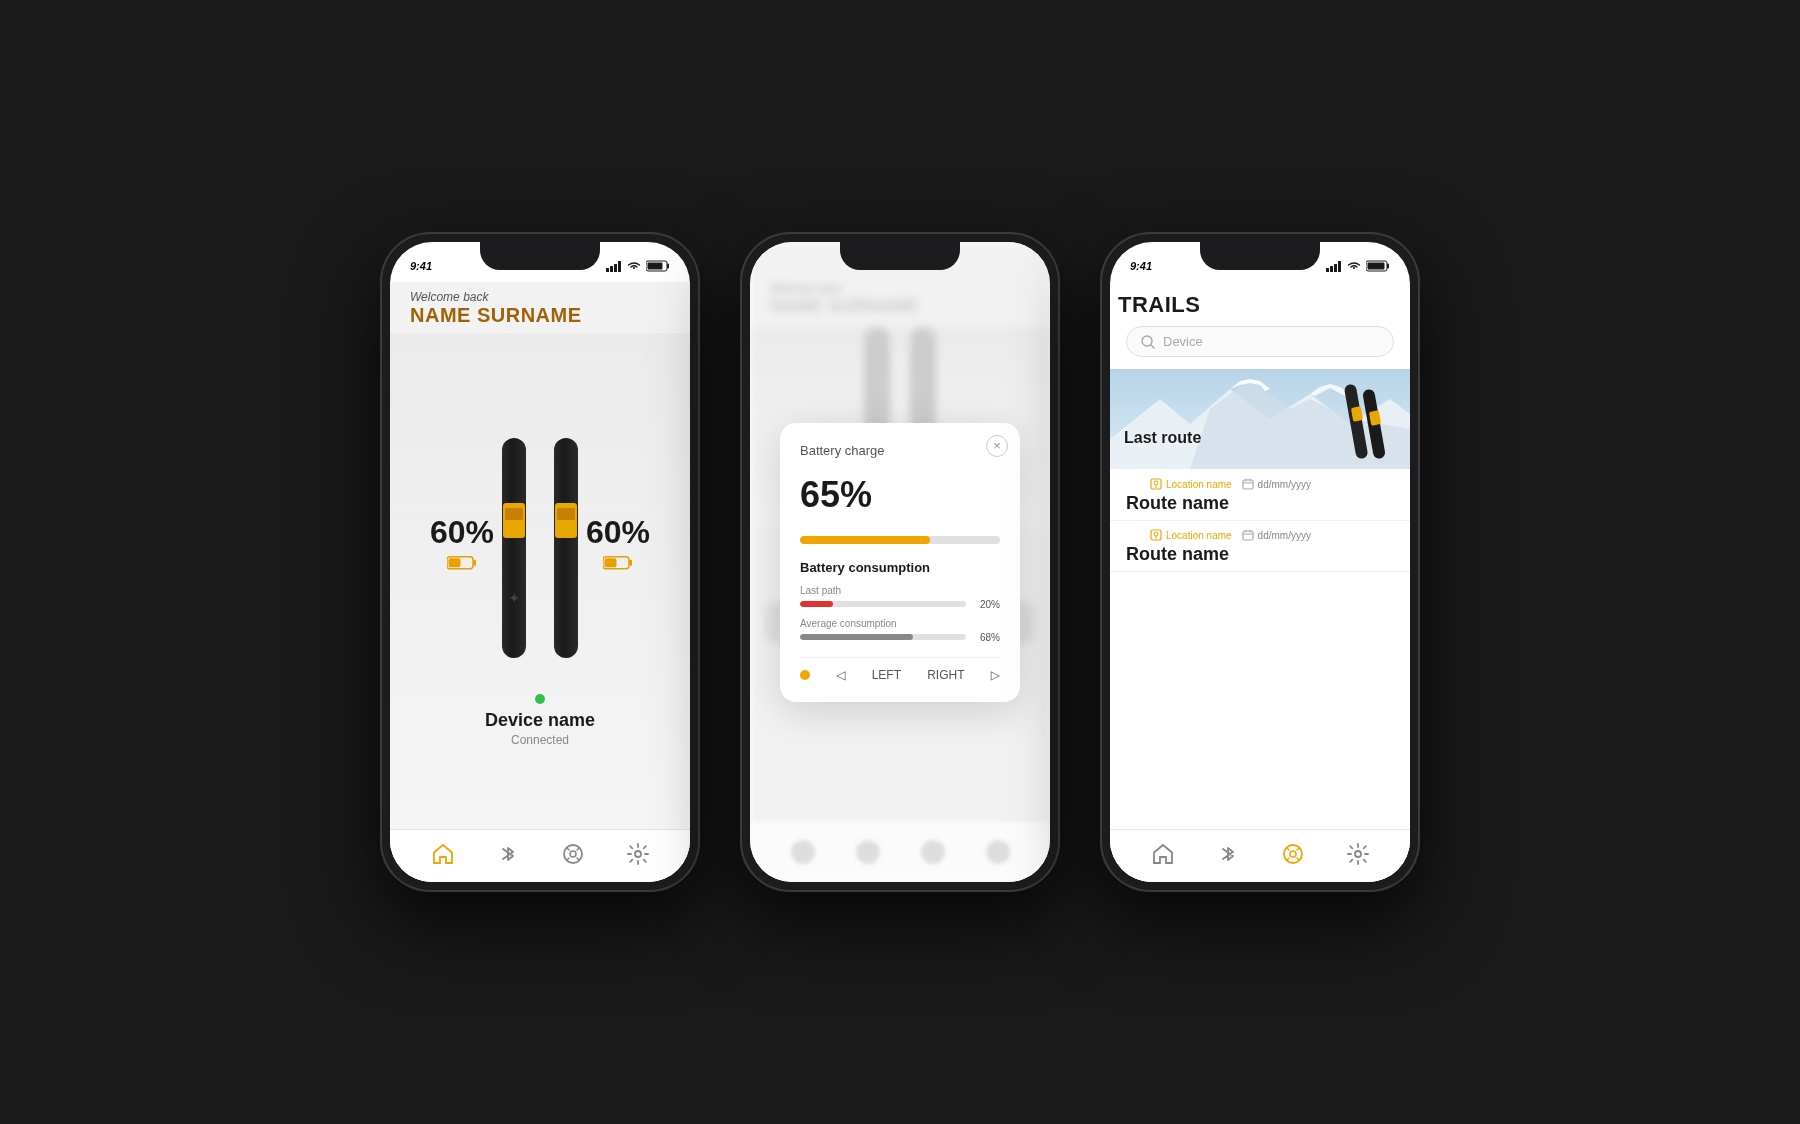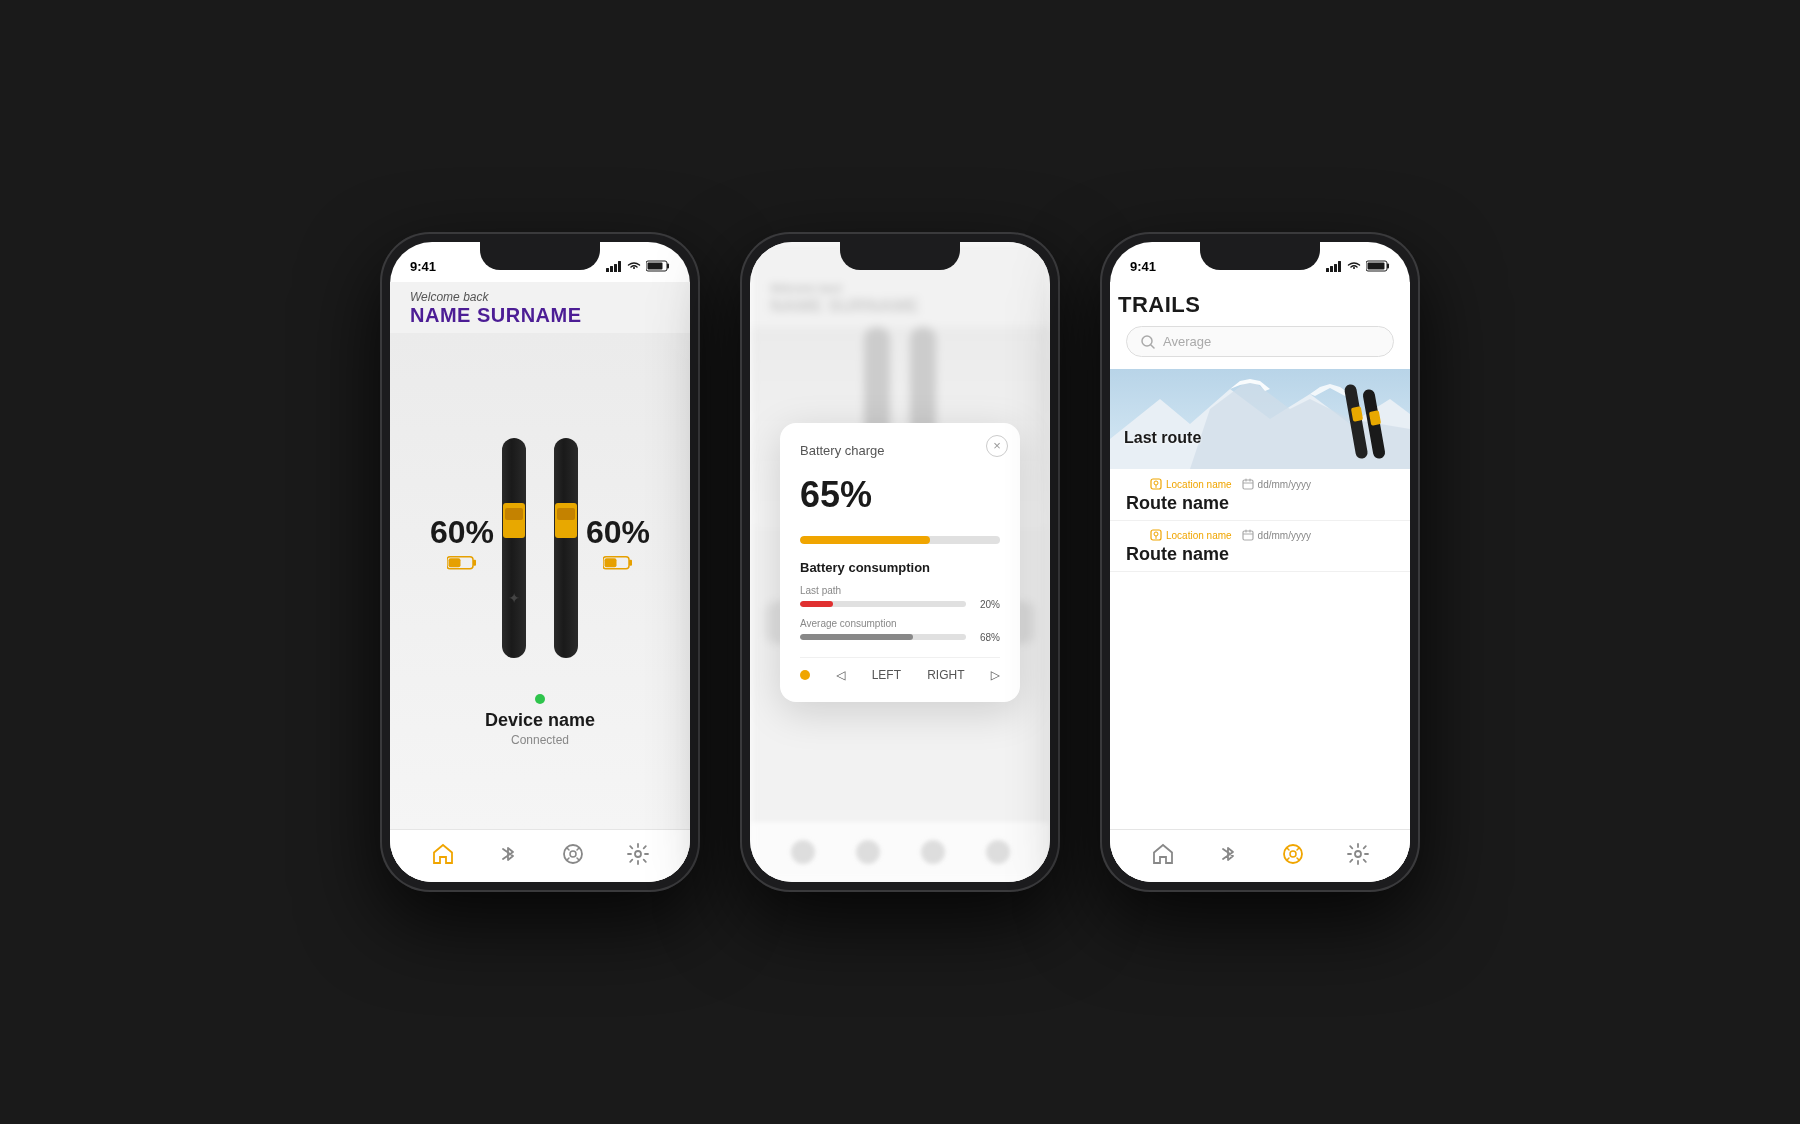--- a/index.html
+++ b/index.html
@@ -65,21 +65,21 @@
       align-items: center;
       padding: 12px 20px 4px;
       font-size: 11px;
       font-weight: 600;
       height: 40px;
       flex-shrink: 0;
       position: relative;
       z-index: 5;
     }
 
-    .status-time { font-weight: 700; font-size: 13px; }
+    .status-time { font-weight: 700; font-size: 11px; font-style: italic; }
 
     .status-icons {
       display: flex;
       gap: 4px;
       align-items: center;
       font-size: 10px;
     }
 
     
     .screen {
@@ -103,21 +103,21 @@
     .welcome-text {
       font-style: italic;
       font-size: 12px;
       color: #555;
       font-weight: 400;
     }
 
     .user-name {
       font-size: 20px;
       font-weight: 800;
-      color: #4c1d95;
+      color: #a16207;
       letter-spacing: 0.5px;
       text-transform: uppercase;
     }
 
     .ski-section {
       flex: 1;
       display: flex;
       flex-direction: column;
       align-items: center;
       justify-content: center;
@@ -684,21 +684,21 @@
       </div>
 
       <div class="screen phone3-screen">
         <div class="trails-header">TRAILS</div>
 
         <div class="search-bar">
           <svg width="14" height="14" viewBox="0 0 14 14">
             <circle cx="6" cy="6" r="5" stroke="#aaa" stroke-width="1.5" fill="none"></circle>
             <path d="M10 10L13 13" stroke="#aaa" stroke-width="1.5" stroke-linecap="round"></path>
           </svg>
-          <span class="search-placeholder">Average</span>
+          <span class="search-placeholder">Device</span>
         </div>
 
         <div class="trails-list">
 
           <div class="trail-card-large">
             <svg class="trail-card-bg" viewBox="0 0 300 100" preserveAspectRatio="xMidYMid slice">
 
               <defs>
                 <linearGradient id="skyGrad1" x1="0" y1="0" x2="0" y2="1">
                   <stop offset="0%" stop-color="#b8d4e8"></stop>

